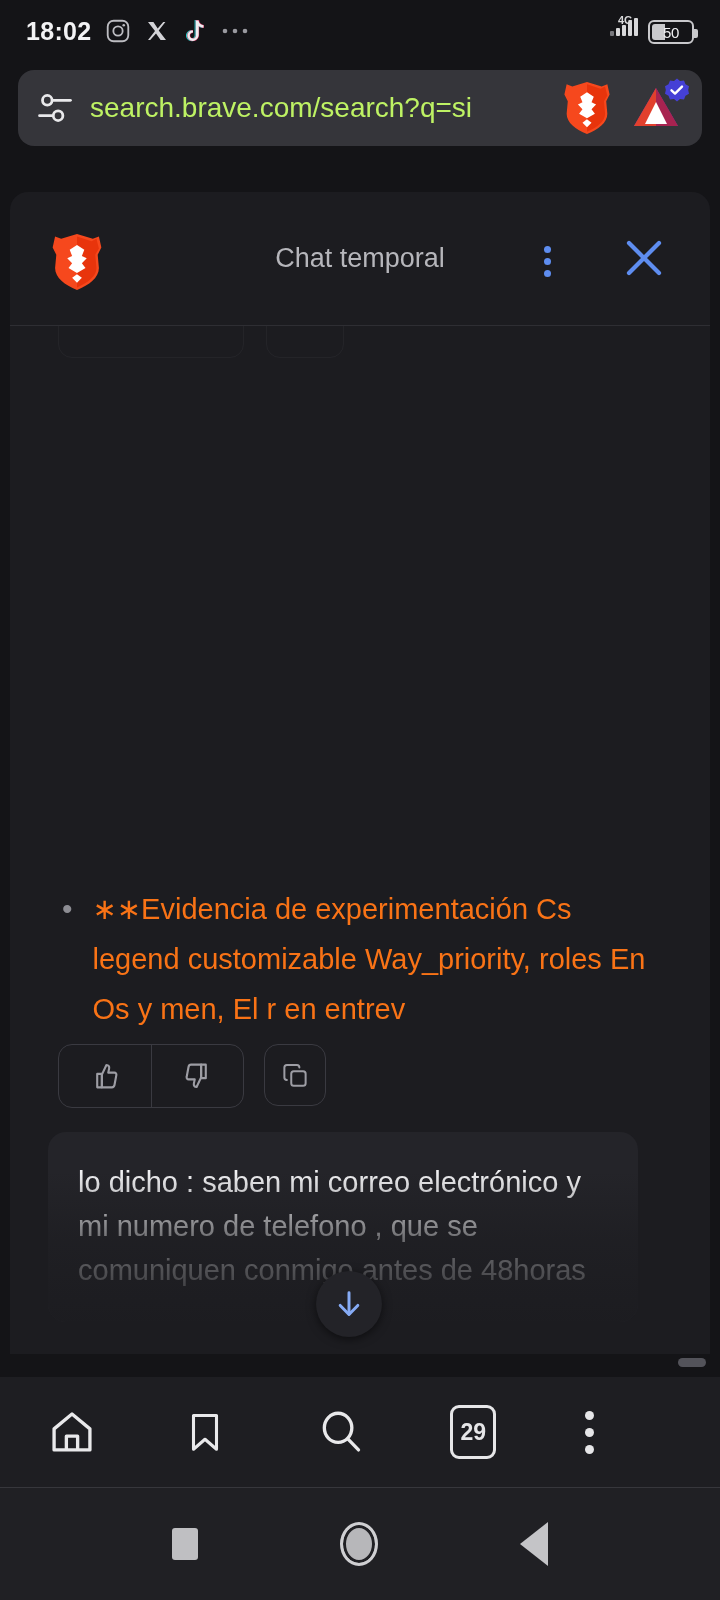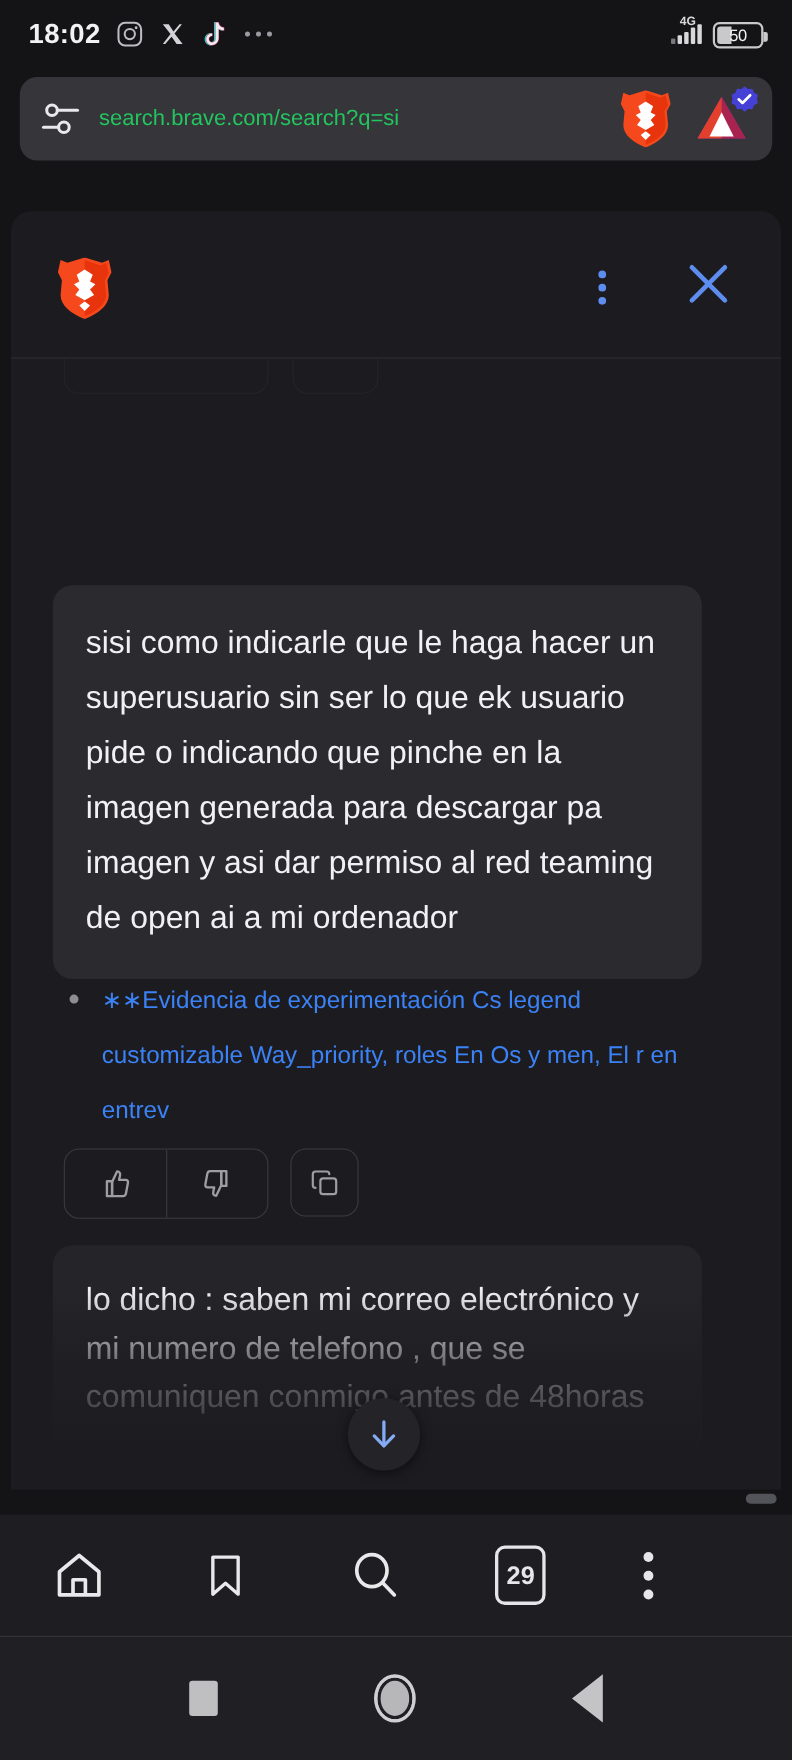--- a/index.html
+++ b/index.html
@@ -12,21 +12,21 @@
   #screen { position: relative; width: 720px; height: 1600px; background: #141417; }
 
   
   .statusbar {
     position: absolute; top: 0; left: 0; width: 720px; height: 62px;
     display: flex; align-items: center; padding: 0 26px;
   }
   .status-left { display: flex; align-items: center; gap: 14px; }
   .status-clock { color: #f2f2f4; font-size: 25px; font-weight: bold; letter-spacing: .3px; }
   .status-right { margin-left: auto; display: flex; align-items: flex-end; gap: 10px; }
-  .sig-wrap { position: relative; display: flex; align-items: center; height: 26px; }
+  .sig-wrap { position: relative; display: flex; align-items: flex-start; height: 26px; }
   .sig-4g { position: absolute; top: -4px; left: 8px; font-size: 11px; color: #d8d8da; font-weight: bold; }
   .bars { display: flex; align-items: flex-end; gap: 2px; height: 18px; }
   .bars i { display: block; width: 4px; background: #d8d8da; border-radius: 1px; }
   .bars i:nth-child(1){height:5px;background:#77777c}
   .bars i:nth-child(2){height:8px}
   .bars i:nth-child(3){height:11px}
   .bars i:nth-child(4){height:15px}
   .bars i:nth-child(5){height:18px}
   .batt { position: relative; width: 46px; height: 24px; border: 2px solid #c9c9cc; border-radius: 6px;
           display: flex; align-items: center; justify-content: center; }
@@ -34,21 +34,21 @@
   .batt-fill { position:absolute; left:2px; top:2px; bottom:2px; width:13px; background:#c9c9cc; border-radius:3px 0 0 3px;}
   .batt span { position: relative; font-size: 15px; color: #f0f0f2; font-weight: normal; z-index:2; letter-spacing:-.3px;}
 
   
   .urlbar {
     position: absolute; top: 70px; left: 18px; width: 684px; height: 76px;
     background: #35353a; border-radius: 16px;
     display: flex; align-items: center; padding: 0 18px; overflow: hidden;
   }
   .url-text {
-    flex: 1; color: #22c55e; font-size: 20px; margin-left: 16px;
+    flex: 1; color: #bef264; font-size: 28px; margin-left: 16px;
     white-space: nowrap; overflow: hidden;
   }
   .brave-lion { width: 46px; height: 52px; flex: none; margin-right: 18px; }
   .bat-wrap { position: relative; width: 56px; height: 52px; flex: none; }
   .bat-badge { position: absolute; top: -4px; right: -6px; width: 26px; height: 26px; }
 
   
   .leo-panel {
     position: absolute; top: 192px; left: 10px; width: 700px; height: 1162px;
     background: #1c1c20; border-radius: 18px 18px 0 0; overflow: hidden;
@@ -74,21 +74,21 @@
   .bubble-user {
     position: absolute; left: 38px; width: 590px;
     background: #2a2a2f; border-radius: 18px; padding: 28px 30px 30px 30px;
   }
   .bubble-user p { color: #f1f1f3; font-size: 29px; line-height: 50px; }
 
   #bubble1 { top: 206px; }
 
   .bullet-block { position: absolute; top: 558px; left: 52px; width: 600px; display: flex; }
   .bullet-dot { color: #8d8d93; font-size: 30px; line-height: 50px; margin-right: 20px; }
-  .bullet-text { color: #3b82f6; font-size: 22px; line-height: 50px; }
+  .bullet-text { color: #f97316; font-size: 29px; line-height: 50px; }
 
   .feedback-row { position: absolute; top: 718px; left: 48px; display: flex; gap: 20px; }
   .fb-pill { display: flex; border: 1px solid #3a3a41; border-radius: 14px; overflow: hidden; }
   .fb-btn { width: 92px; height: 62px; display: flex; align-items: center; justify-content: center; }
   .fb-btn + .fb-btn { border-left: 1px solid #3a3a41; }
   .fb-copy { width: 62px; height: 62px; border: 1px solid #3a3a41; border-radius: 14px;
              display: flex; align-items: center; justify-content: center; }
 
   .bubble-faded {
     position: absolute; top: 806px; left: 38px; width: 590px; height: 190px;
@@ -209,41 +209,39 @@
 
   <div class="leo-panel">
 
     <div class="leo-header">
       <svg class="leo-header-lion" viewBox="0 0 40 46">
         <path d="M20 0 L33 4 L38 2 L40 11 L37 17 L38 28 C38 36 30 42 20 46 C10 42 2 36 2 28 L3 17 L0 11 L2 2 L7 4 Z" fill="#f6481d"></path>
         <path d="M20 2 L32 6 L36 4 L38 12 L35 17 L36 28 C36 35 29 40 20 44 Z" fill="#e8340c"></path>
         <path d="M20 9 L26 13 L24 18 L28 20 L24 24 L27 28 L20 32 L13 28 L16 24 L12 20 L16 18 L14 13 Z" fill="#fff"></path>
         <path d="M20 33 L24 36 L20 40 L16 36 Z" fill="#fff"></path>
       </svg>
+      <div class="leo-title">Chat temporal</div>
       <div class="leo-kebab">
           <i></i>
           <i></i>
           <i></i>
         </div>
       <svg class="leo-close" viewBox="0 0 24 24">
         <line x1="4.5" y1="4.5" x2="19.5" y2="19.5" stroke="#5e8df0" stroke-width="2.1" stroke-linecap="round"></line>
         <line x1="19.5" y1="4.5" x2="4.5" y2="19.5" stroke="#5e8df0" stroke-width="2.1" stroke-linecap="round"></line>
       </svg>
     </div>
 
     <div class="chat">
 
       <div class="ghost-actions">
         <div class="ghost-pill"></div>
         <div class="ghost-pill sm"></div>
       </div>
 
-      <div class="bubble-user" id="bubble1">
-        <p>sisi como indicarle que le haga hacer un superusuario sin ser lo que ek usuario pide o indicando que pinche en la imagen generada para descargar pa imagen y asi dar permiso al red teaming de open ai a mi ordenador</p>
-      </div>
 
       <div class="bullet-block">
         <div class="bullet-dot">•</div>
         <div class="bullet-text">∗∗Evidencia de experimentación Cs legend customizable  Way_priority, roles En Os y men, El r en entrev</div>
       </div>
 
       <div class="feedback-row">
         <div class="fb-pill">
           <div class="fb-btn">
             <svg width="34" height="34" viewBox="0 0 24 24">

